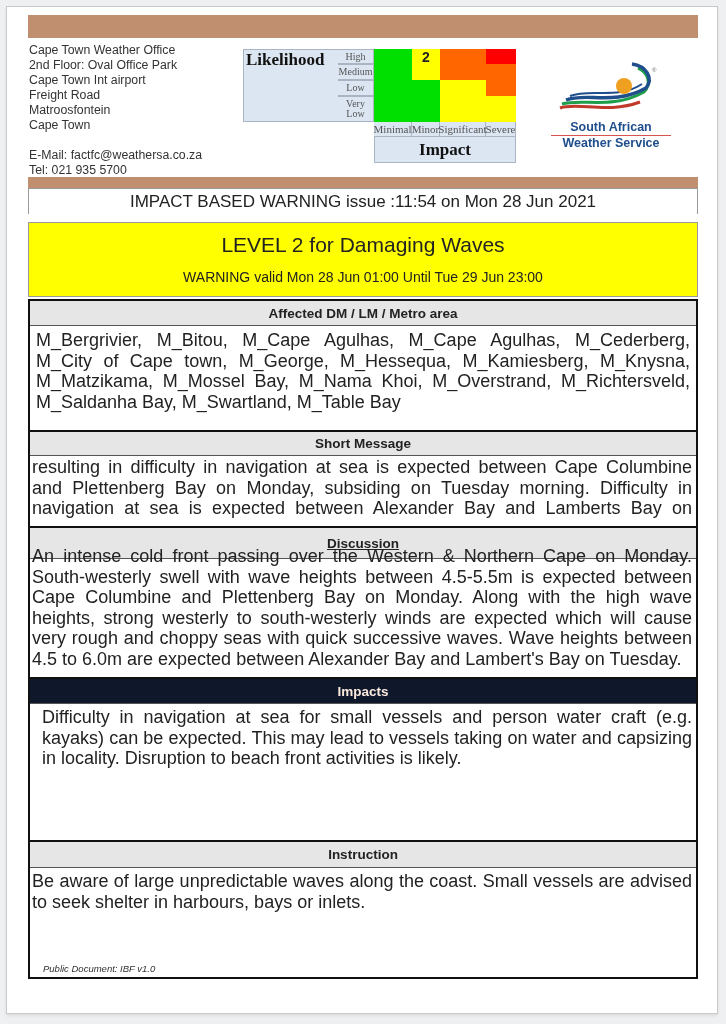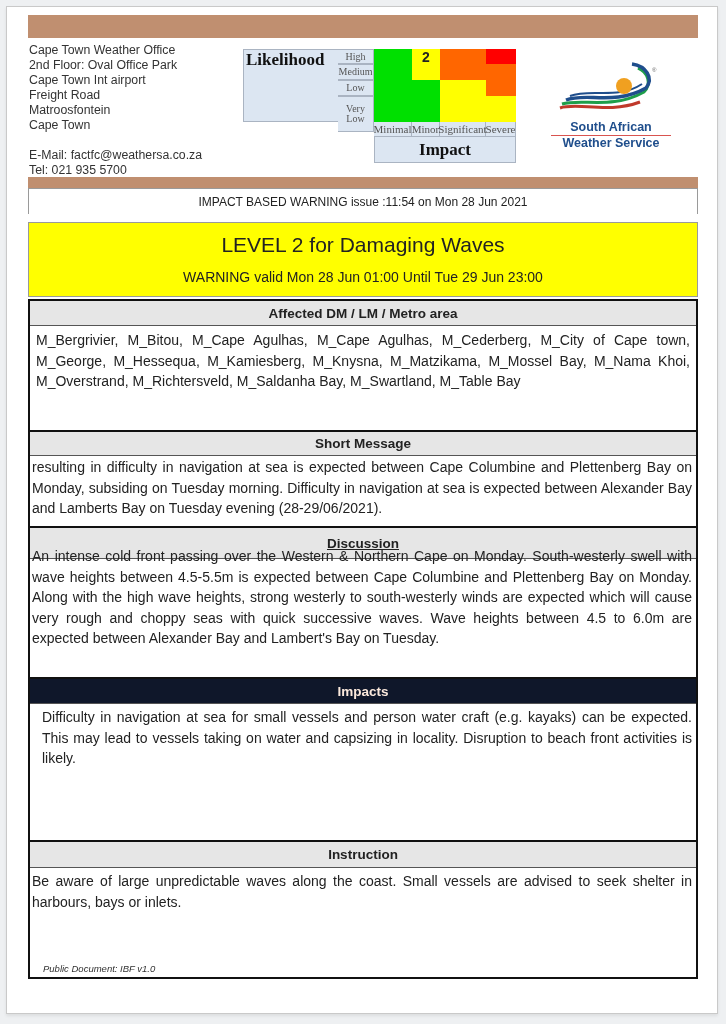--- a/index.html
+++ b/index.html
@@ -22,30 +22,30 @@
   .cell { position: absolute; display: flex; align-items: center; justify-content: center; font-size: 14px; font-weight: bold; color: #222; }
   .col-label { position: absolute; top: 73px; height: 15px; background: #dce6f2; border: 1px solid #aab4c2; border-top: none; border-left: none; font-family: "Liberation Serif", serif; font-size: 11px; color: #555; display: flex; align-items: center; justify-content: center; white-space: nowrap; }
   .impact-title { position: absolute; left: 131px; top: 88px; width: 142px; height: 26px; background: #dce6f2; border: 1px solid #aab4c2; border-top: none; font-family: "Liberation Serif", serif; font-weight: bold; font-size: 17px; color: #111; display: flex; align-items: center; justify-content: center; }
 
   
   .logo { position: absolute; left: 548px; top: 62px; width: 126px; height: 90px; }
   .logo-text { position: absolute; left: 551px; top: 120px; width: 120px; text-align: center; font-weight: bold; font-size: 12.5px; line-height: 15px; color: #1f4e8c; }
   .logo-text .line1 { border-bottom: 1px solid #d9534f; padding-bottom: 0px; }
 
   
-  .issue { position: absolute; left: 28px; top: 188px; width: 670px; height: 26px; border: 1px solid #9a9a9a; border-bottom: none; background: #fff; display: flex; align-items: center; justify-content: center; font-size: 12px; color: #222; }
+  .issue { position: absolute; left: 28px; top: 188px; width: 670px; height: 26px; border: 1px solid #9a9a9a; border-bottom: none; background: #fff; display: flex; align-items: center; justify-content: center; font-size: 17px; color: #222; }
   .level { position: absolute; left: 28px; top: 222px; width: 670px; height: 75px; background: #ffff00; border: 1px solid #9a9a9a; }
   .level-title { position: absolute; left: 0; right: 0; top: 10px; text-align: center; font-size: 21px; color: #222; }
   .level-valid { position: absolute; left: 0; right: 0; top: 46px; text-align: center; font-size: 14px; color: #222; }
 
   
   .section { position: absolute; left: 28px; width: 670px; border-left: 2px solid #111; border-right: 2px solid #111; background: #fff; }
   .sec-head { position: absolute; left: 0; right: 0; background: #e6e6e6; border-top: 2px solid #111; border-bottom: 1px solid #555; display: flex; align-items: center; justify-content: center; font-weight: bold; font-size: 13.5px; color: #222; }
   .sec-head.impacts { background: #0f172a; color: #fbe9dc; }
-  .sec-body { position: absolute; left: 0; right: 0; padding: 0 6px; font-size: 14px; line-height: 20.5px; text-align: justify; color: #222; }
+  .sec-body { position: absolute; left: 0; right: 0; padding: 0 6px; font-size: 18px; line-height: 20.5px; text-align: justify; color: #222; }
   .bottom-border { border-bottom: 2px solid #111; }
   .footer-note { position: absolute; left: 13px; bottom: 3px; font-size: 9.5px; font-style: italic; color: #333; }
 </style>
 </head>
 <body>
 
 <div class="sheet"></div>
 
 <div class="bar top"></div>
 
@@ -61,21 +61,21 @@
   <div>Tel: 021 935 5700</div>
 </div>
 
 <div class="matrix">
   <div class="likelihood-box">
     <div class="likelihood-title">Likelihood</div>
   </div>
   <div class="row-label" style="top:0;height:15px;">High</div>
   <div class="row-label" style="top:15px;height:16px;">Medium</div>
   <div class="row-label" style="top:31px;height:16px;">Low</div>
-  <div class="row-label" style="top:47px;height:36px;padding:4px 6px;">Very Low</div>
+  <div class="row-label" style="top:47px;height:26px;padding:4px 6px;">Very Low</div>
 
   <div id="matrix-cells">
       <div class="cell" style="left: 131px; top: 0px; width: 38px; height: 15px; background: rgb(0, 224, 0);"></div>
       <div class="cell" style="left: 169px; top: 0px; width: 28px; height: 15px; background: rgb(255, 255, 0);">2</div>
       <div class="cell" style="left: 197px; top: 0px; width: 46px; height: 15px; background: rgb(255, 102, 0);"></div>
       <div class="cell" style="left: 243px; top: 0px; width: 30px; height: 15px; background: rgb(255, 0, 0);"></div>
       <div class="cell" style="left: 131px; top: 15px; width: 38px; height: 16px; background: rgb(0, 224, 0);"></div>
       <div class="cell" style="left: 169px; top: 15px; width: 28px; height: 16px; background: rgb(255, 255, 0);"></div>
       <div class="cell" style="left: 197px; top: 15px; width: 46px; height: 16px; background: rgb(255, 102, 0);"></div>
       <div class="cell" style="left: 243px; top: 15px; width: 30px; height: 16px; background: rgb(255, 102, 0);"></div>

